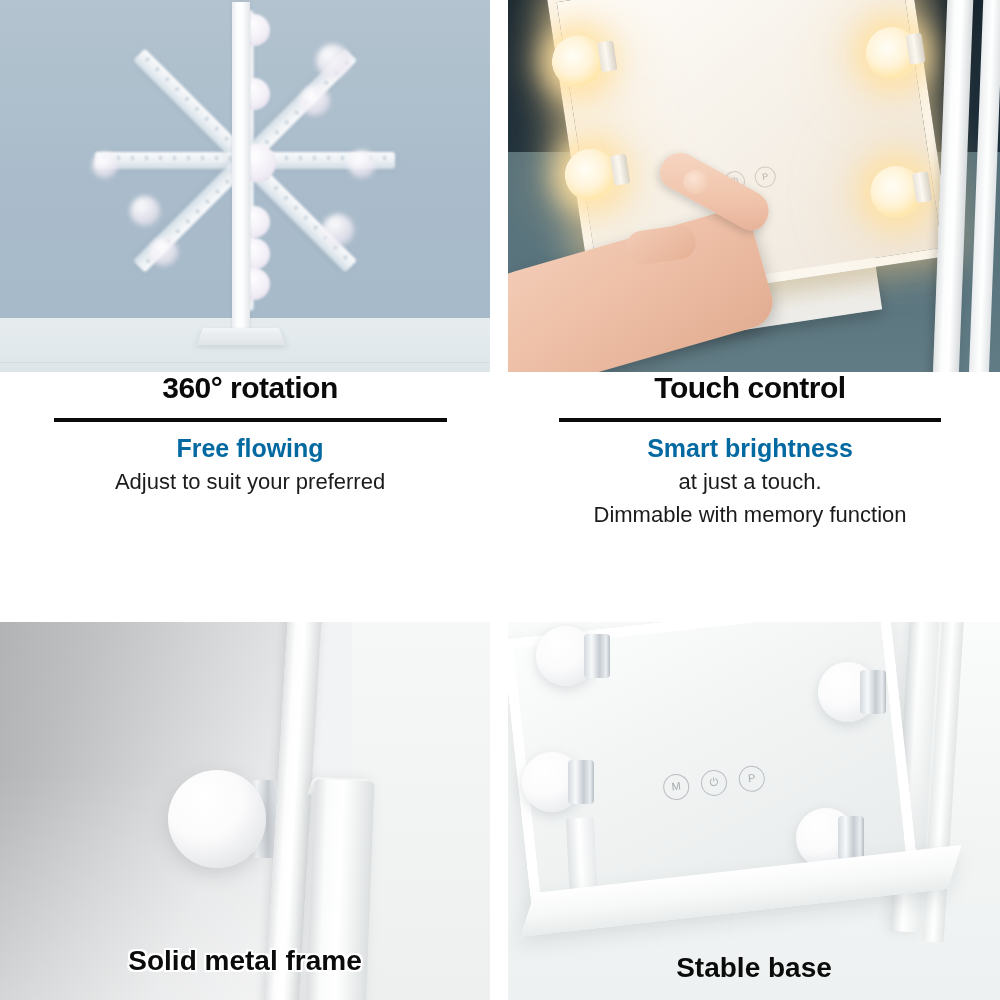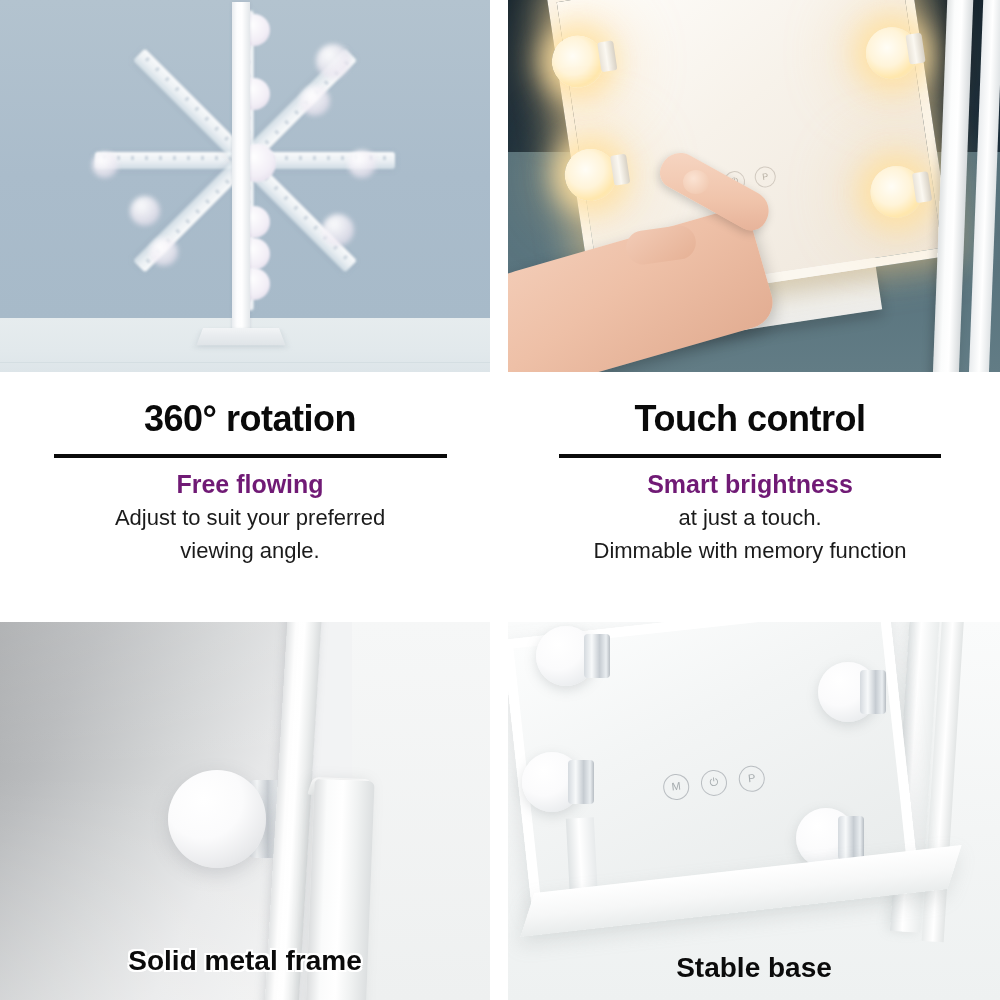--- a/index.html
+++ b/index.html
@@ -155,31 +155,31 @@
     transform:rotate(-8.5deg);
     box-shadow:0 6px 14px rgba(0,0,0,.2);
   }
 
   
   .text-row{position:absolute;left:0;top:372px;width:1000px;height:250px;background:#fff;}
   .text-col{position:absolute;top:0;width:500px;height:250px;text-align:center;}
   #text-left{left:0;}
   #text-right{left:500px;}
   .headline{
-    margin:16px;padding-top:12px;
-    font-size:36px;font-weight:bold;color:#0a0a0a;
+    margin:0;
+    font-size:30px;font-weight:bold;color:#0a0a0a;
     letter-spacing:-.5px;line-height:1.05;
     font-family:"Liberation Sans", sans-serif;
   }
   .rule{
     height:4px;background:#0a0a0a;margin:14px auto 0 auto;width:393px;
   }
   #text-right .rule{width:382px;}
   .subhead{
-    margin:12px 0 0 0;font-size:25px;font-weight:bold;color:#701a75;
+    margin:12px 0 0 0;font-size:25px;font-weight:bold;color:#0369a1;
     font-family:"Liberation Sans", sans-serif;
   }
   .body-text{
     margin:4px 0 0 0;font-size:22px;color:#1b1b1b;line-height:1.34;font-weight:normal;
     font-family:"Liberation Sans", sans-serif;
   }
 
   
   .bottom-row{position:absolute;left:0;top:622px;width:1000px;height:378px;}
 
@@ -370,21 +370,20 @@
     </div>
   </div>
 
   <div class="text-row">
 
     <div class="text-col" id="text-left">
       <h2 class="headline">360° rotation</h2>
       <div class="rule"></div>
       <h3 class="subhead">Free flowing</h3>
       <p class="body-text">Adjust to suit your preferred</p>
-      <p class="body-text">viewing angle.</p>
     </div>
 
     <div class="text-col" id="text-right">
       <h2 class="headline">Touch control</h2>
       <div class="rule"></div>
       <h3 class="subhead">Smart brightness</h3>
       <p class="body-text">at just a touch.</p>
       <p class="body-text">Dimmable with memory function</p>
     </div>
   </div>

